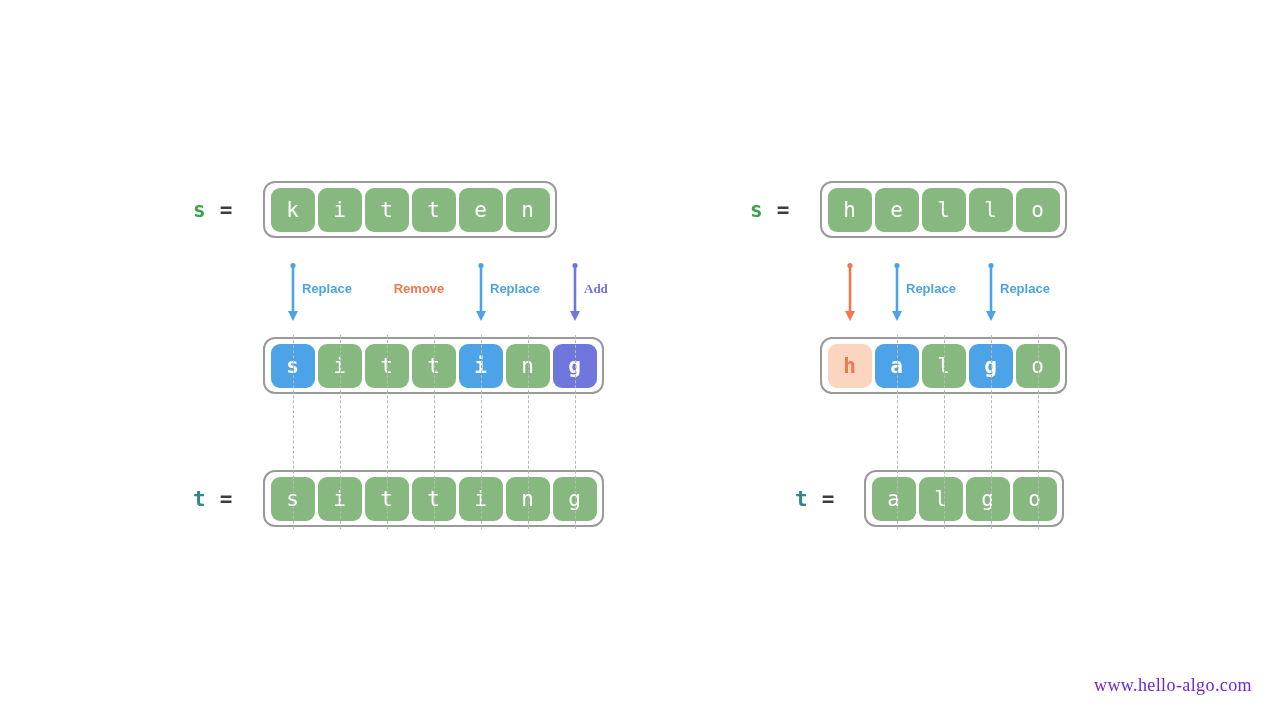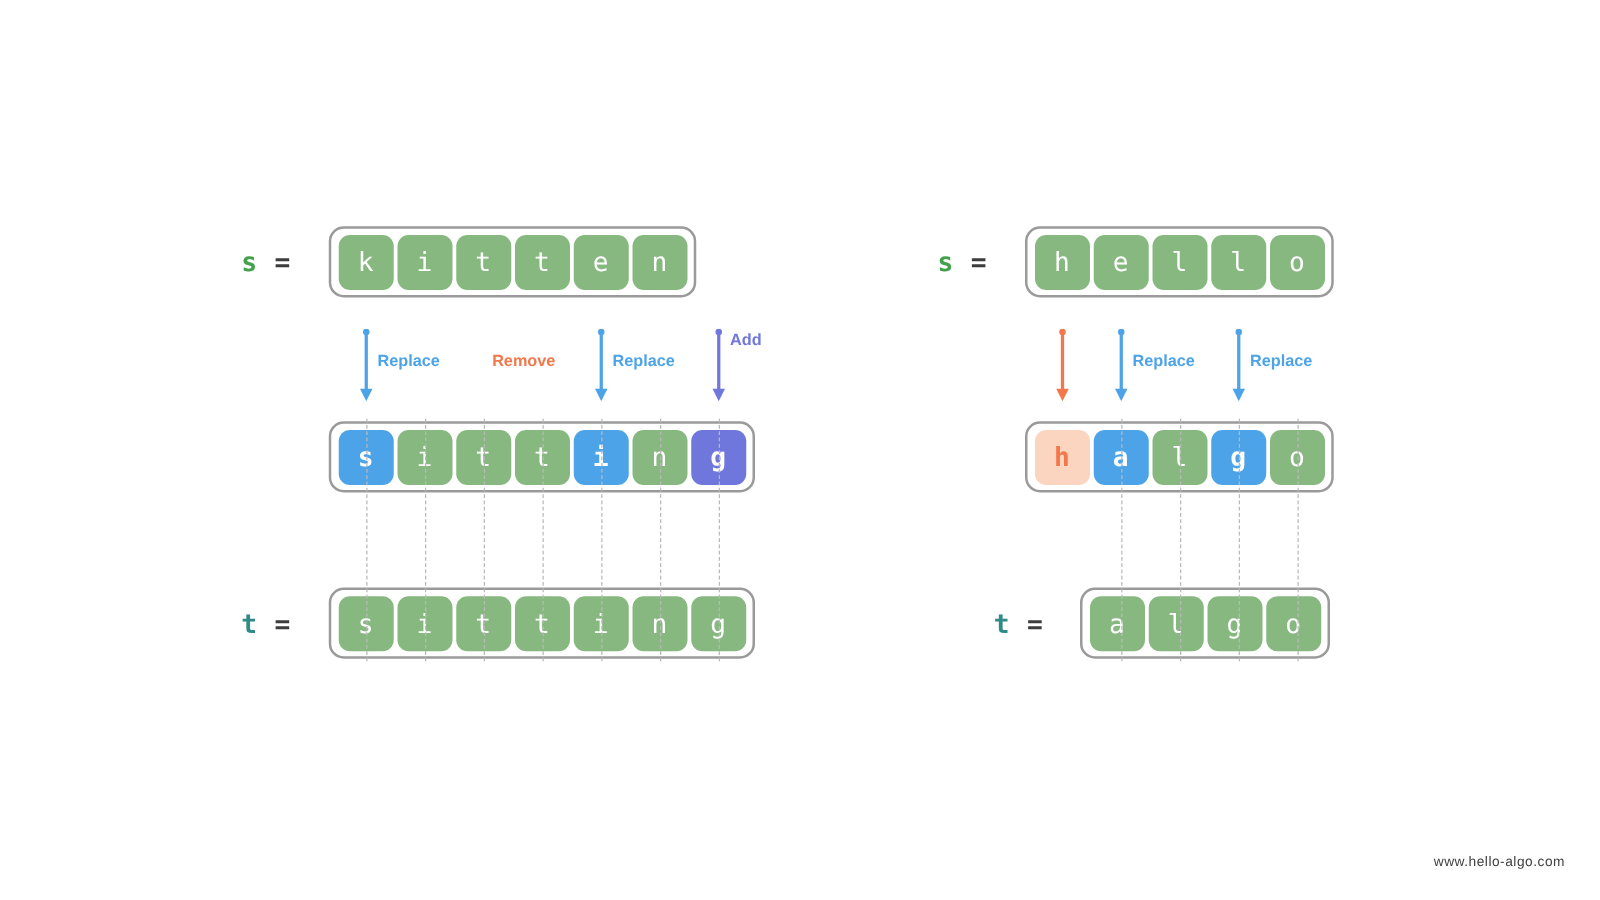--- a/index.html
+++ b/index.html
@@ -88,23 +88,23 @@
     position: absolute;
     width: 0;
     border-left: 1.5px dashed #b9b9b9;
   }
 
   
   .watermark {
     position: absolute;
     right: 28px;
     bottom: 24px;
-    font-family: Liberation Sans, sans-serif;
-    font-size: 11px;
-    color: #404040;
+    font-family: Liberation Serif, serif;
+    font-size: 18px;
+    color: #6d28d9;
     letter-spacing: 0.4px;
   }
 </style>
 </head>
 <body>
 
 <div class="stage">
 
   <div class="watermark">www.hello-algo.com</div>
 <div class="var-label" style="left: 193px; top: 181px; height: 57px;"><span class="vname" style="color: rgb(65, 162, 74);">s</span><span class="veq">=</span></div>
@@ -126,21 +126,21 @@
       <circle cx="7" cy="2.6" r="2.6" fill="#4da3e8"></circle>
       <line x1="7" y1="2.6" x2="7" y2="49" stroke="#4da3e8" stroke-width="2.6"></line>
       <path d="M 2 48 L 7 58 L 12 48 Z" fill="#4da3e8"></path>
     </svg>
     <div class="op-label" style="color: rgb(77, 163, 232); top: 281px; left: 490px;">Replace</div>
     <svg class="op-arrow" width="14" height="58" viewBox="0 0 14 58" style="left: 568px; top: 263px;">
       <circle cx="7" cy="2.6" r="2.6" fill="#6f76dc"></circle>
       <line x1="7" y1="2.6" x2="7" y2="49" stroke="#6f76dc" stroke-width="2.6"></line>
       <path d="M 2 48 L 7 58 L 12 48 Z" fill="#6f76dc"></path>
     </svg>
-    <div class="op-label" style="color: rgb(111, 118, 220); top: 264px; left: 584px;">Add</div>
+    <div class="op-label" style="color: rgb(111, 118, 220); top: 281px; left: 584px; font-family: Liberation Serif, serif;">Add</div>
     <div class="strbox" style="left: 263px; top: 337px; height: 57px;">
       <div class="cell blue">s</div>
       <div class="cell green">i</div>
       <div class="cell green">t</div>
       <div class="cell green">t</div>
       <div class="cell blue">i</div>
       <div class="cell green">n</div>
       <div class="cell purple">g</div>
     </div>
     <div class="var-label" style="left: 193px; top: 470px; height: 57px;"><span class="vname" style="color: rgb(46, 139, 135);">t</span><span class="veq">=</span></div>

